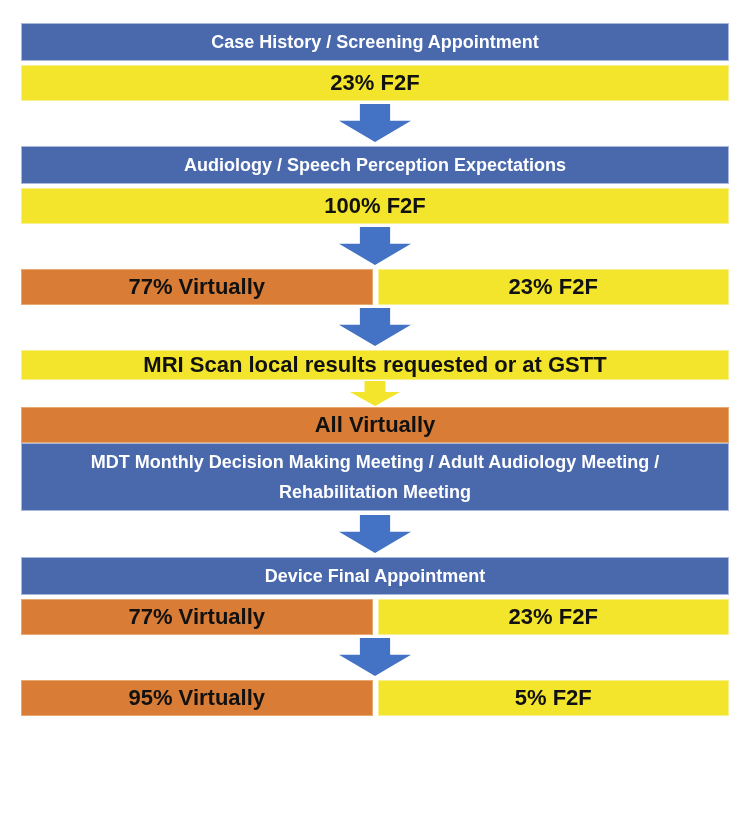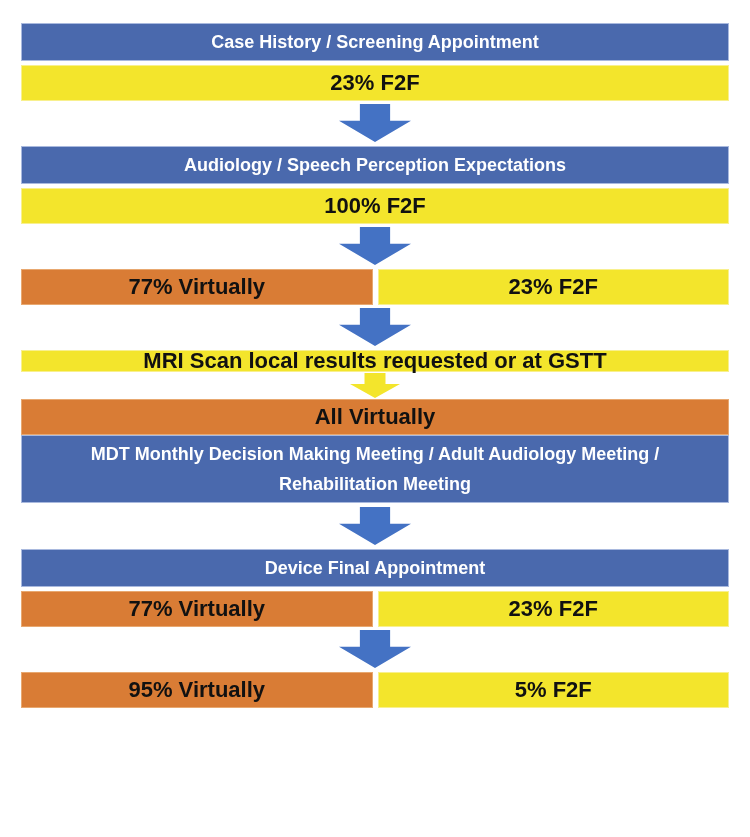--- a/index.html
+++ b/index.html
@@ -89,21 +89,21 @@
 
   <section class="step">
     <div class="split">
       <div class="bar orange">77% Virtually</div>
       <div class="bar yellow">23% F2F</div>
     </div>
     <div class="arrow blue"></div>
   </section>
 
   <section class="step">
-    <div class="bar yellow full" style="height:22px;">MRI Scan local results requested or at GSTT</div>
+    <div class="bar yellow full" style="height:30px;">MRI Scan local results requested or at GSTT</div>
     <div class="arrow small"></div>
   </section>
 
   <section class="step">
     <div class="bar orange full">All Virtually</div>
     <div class="bar header">MDT Monthly Decision Making Meeting / Adult Audiology Meeting / Rehabilitation Meeting</div>
     <div class="arrow blue"></div>
   </section>
 
   <section class="step">

